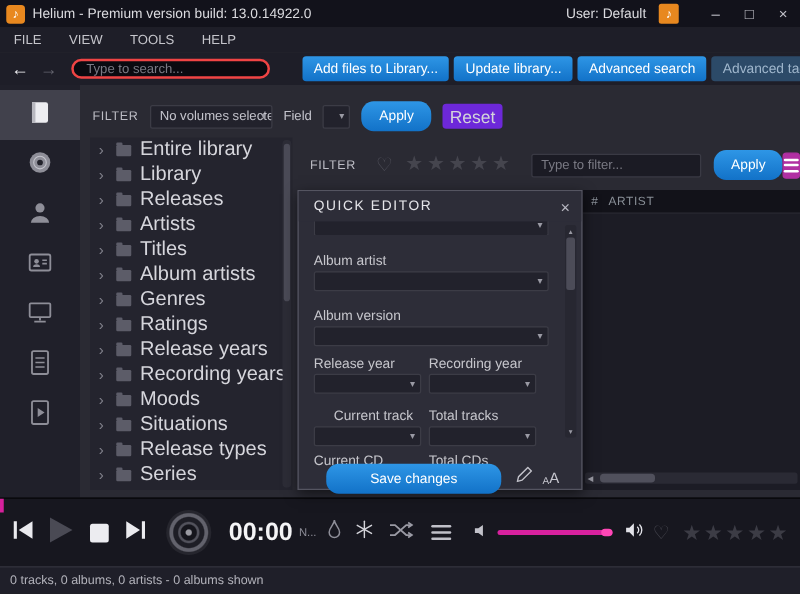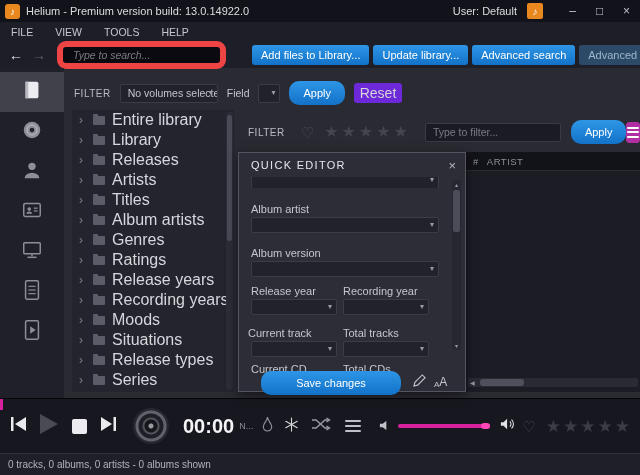--- a/index.html
+++ b/index.html
@@ -16,21 +16,21 @@
   .win-btn { width:27px; height:22px; display:flex; align-items:center; justify-content:center; color:#c2c2ca; font-size:12px; }
 
   
   .menubar { position:absolute; left:0; top:22px; width:640px; height:20px; background:#1e1e28; display:flex; align-items:center; }
   .menu-item { font-size:10.5px; color:#c6c6cc; padding:0 11px; }
 
   
   .toolbar { position:absolute; left:0; top:42px; width:640px; height:26px; background:#1e1e28; display:flex; align-items:center; }
   .nav-arrow { font-size:14px; margin-left:9px; color:#eaeaee; }
   .nav-arrow.dim { color:#63636d; }
-  .search-box { margin-left:11px; width:188px; height:28px; border-radius:9px; background:#0a0a10; border:6px solid #ef4444; color:#cfcfd6; font-size:10.5px; padding:0 10px; outline:none;font-style:italic; }
+  .search-box { margin-left:11px; width:188px; height:16px; border-radius:9px; background:#0a0a10; border:2px solid #ef4444; color:#cfcfd6; font-size:10.5px; padding:0 10px; outline:none; }
   .search-box::placeholder { color:#7a7a84; }
   .tb-btn { height:20px; border-radius:3px; background:linear-gradient(#2e96e6,#1272c8); color:#fff; font-size:11px; padding:0 9px; margin-left:4px; display:flex; align-items:center; white-space:nowrap; border:none; }
   .tb-btn.first { margin-left:26px; }
   .tb-btn.disabled { background:#2c4a68; color:#9fb6cc; }
 
   
   .sidebar { position:absolute; left:0; top:68px; width:64px; height:330px; background:#20202a; padding-top:4px; }
   .side-item { height:40px; display:flex; align-items:center; justify-content:center; }
   .side-item.selected { background:#41414c; }
 
@@ -357,21 +357,21 @@
 
       <span class="qe-label" style="left:12px; top:108px;">Release year</span>
       <span class="qe-label" style="left:104px; top:108px;">Recording year</span>
       <div class="combo qe-combo-sm" style="left:12px; top:122px;">
           <span class="combo-arrow">▾</span>
         </div>
       <div class="combo qe-combo-sm" style="left:104px; top:122px;">
           <span class="combo-arrow">▾</span>
         </div>
 
-      <span class="qe-label" style="left:9px; top:150px;">Current track</span>
+      <span class="qe-label" style="left:28px; top:150px;">Current track</span>
       <span class="qe-label" style="left:104px; top:150px;">Total tracks</span>
       <div class="combo qe-combo-sm" style="left:12px; top:164px;">
           <span class="combo-arrow">▾</span>
         </div>
       <div class="combo qe-combo-sm" style="left:104px; top:164px;">
           <span class="combo-arrow">▾</span>
         </div>
 
       <span class="qe-label" style="left:12px; top:186px;">Current CD</span>
       <span class="qe-label" style="left:104px; top:186px;">Total CDs</span>

